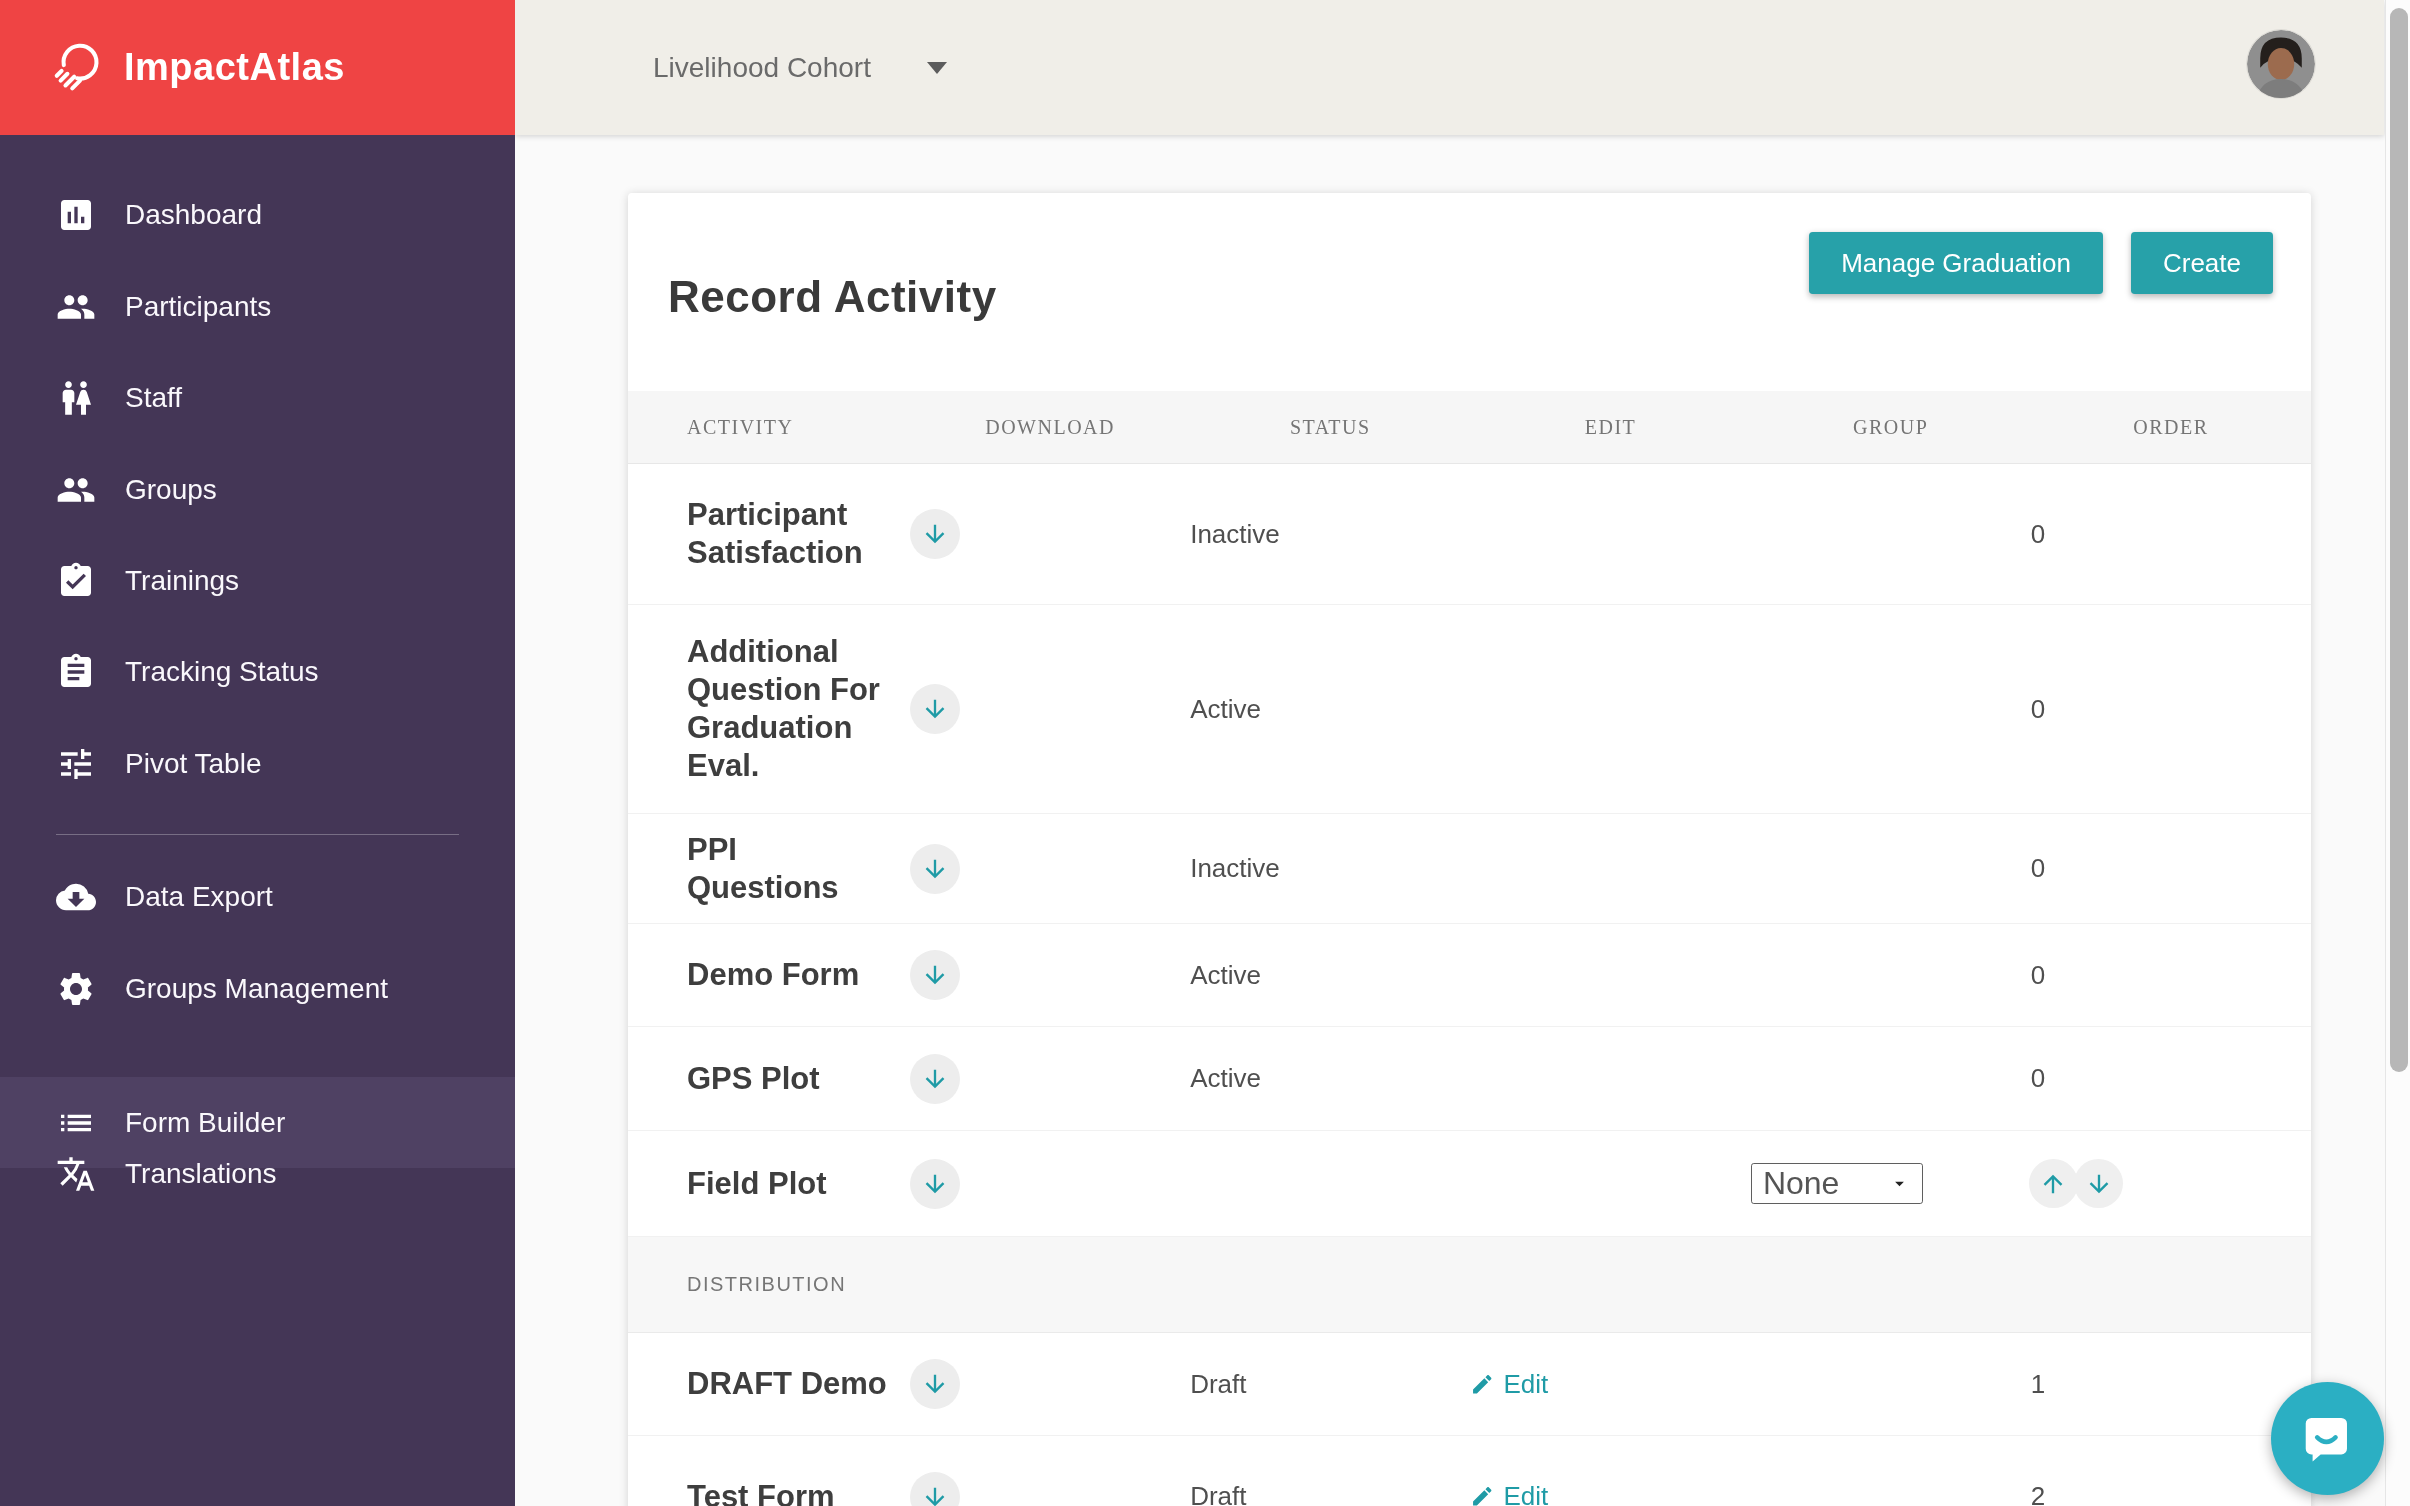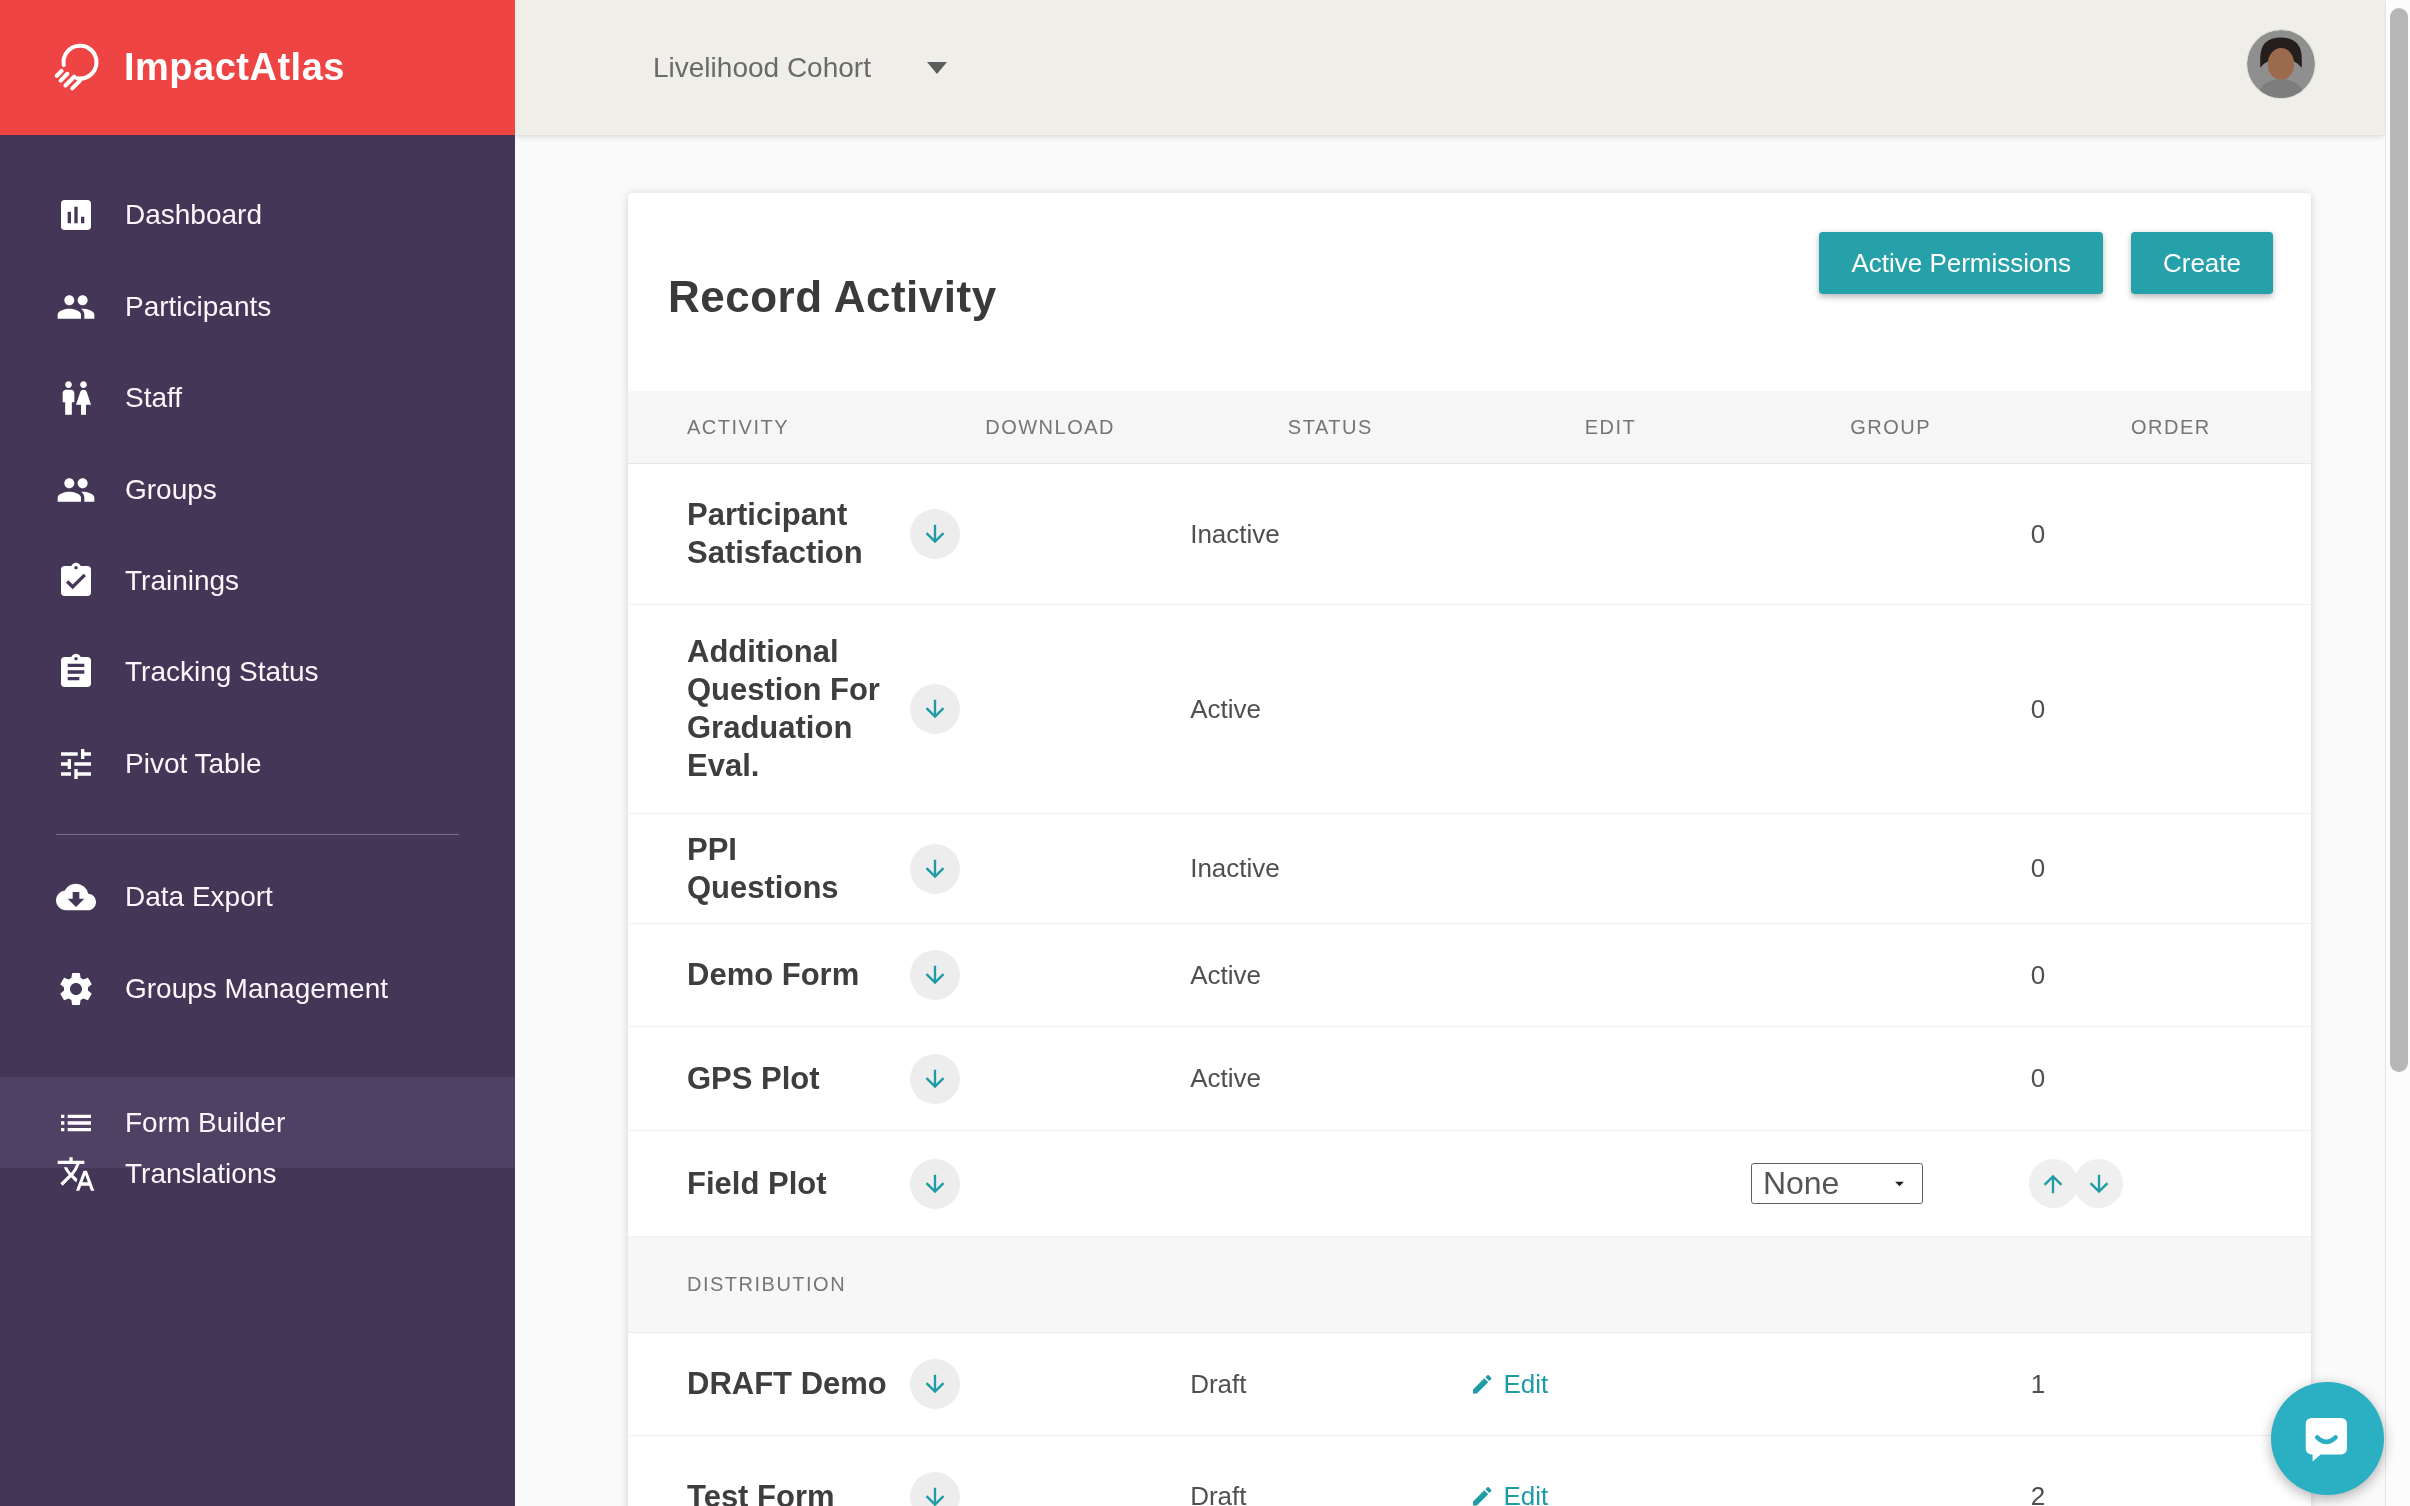--- a/index.html
+++ b/index.html
@@ -34,21 +34,21 @@
   .card { position:absolute; left:113px; top:58px; width:1683px; height:1507px; background:#ffffff; border-radius:3.8px; box-shadow:0 1.9px 9.4px rgba(0,0,0,.16); }
   .page-title { position:absolute; left:40px; top:79px; font-size:44px; font-weight:700; color:#3a3a3a; letter-spacing:0.5px; }
   .btn { position:absolute; top:39px; height:62px; border:none; border-radius:3.8px; background:#27a1a9; color:#ffffff; font-family:"Liberation Sans",sans-serif; font-size:26px; font-weight:500; padding:0 32px; cursor:pointer; box-shadow:0 2.8px 6.6px rgba(0,0,0,.28); }
   .btn-mp { right:208px; }
   .btn-create { right:38px; }
 
   
   .table { position:absolute; left:0; top:198px; width:1683px; }
   .trow, .thead { display:grid; grid-template-columns:282px repeat(5,1fr); align-items:center; }
   .thead { height:73px; background:#f6f6f6; border-bottom:1.9px solid #e7e7e7; }
-  .th { font-size:20px; letter-spacing:1.5px; color:#757575; font-weight:500; text-align:center; }
+  .th { font-size:20px; letter-spacing:1.5px; color:#757575; font-weight:500; text-align:center;font-family:Liberation Serif, serif; }
   .th.first { text-align:left; padding-left:59px; }
   .trow { border-bottom:1.9px solid #f1f1f1; background:#fff; }
   .cell { display:flex; align-items:center; justify-content:flex-start; }
   .cell.activity { justify-content:flex-start; padding-left:59px; }
   .aname { font-size:31px; font-weight:700; color:#3e3e3e; line-height:38px; max-width:200px; }
   .status-txt, .order-txt { font-size:26px; color:#4f4f4f; }
   .dl-btn { width:50px; height:50px; border-radius:50%; border:none; background:#ededed; display:flex; align-items:center; justify-content:center; cursor:pointer; }
   .dl-btn svg { width:28px; height:28px; fill:#1f9ba6; }
   .section-row { height:96px; background:#f7f7f7; border-bottom:1.9px solid #eaeaea; display:flex; align-items:center; padding-left:59px; }
   .section-label { font-size:20px; letter-spacing:1.5px; color:#767676; font-weight:500; }
@@ -192,21 +192,21 @@
       <ellipse cx="36" cy="36" rx="14" ry="17" fill="#9c6b4e"></ellipse>
       <path d="M10 72 Q16 52 36 52 Q56 52 62 72 Z" fill="#7d7d7d"></path>
     </svg>
   </div>
 </div>
 
 <div class="content">
   <div class="card">
 
     <div class="page-title">Record Activity</div>
-    <button class="btn btn-mp">Active Permissions</button>
+    <button class="btn btn-mp">Manage Graduation</button>
     <button class="btn btn-create">Create</button>
 
     <div class="table">
 
       <div class="thead">
         <div class="th first">ACTIVITY</div>
         <div class="th">DOWNLOAD</div>
         <div class="th">STATUS</div>
         <div class="th">EDIT</div>
         <div class="th">GROUP</div>

